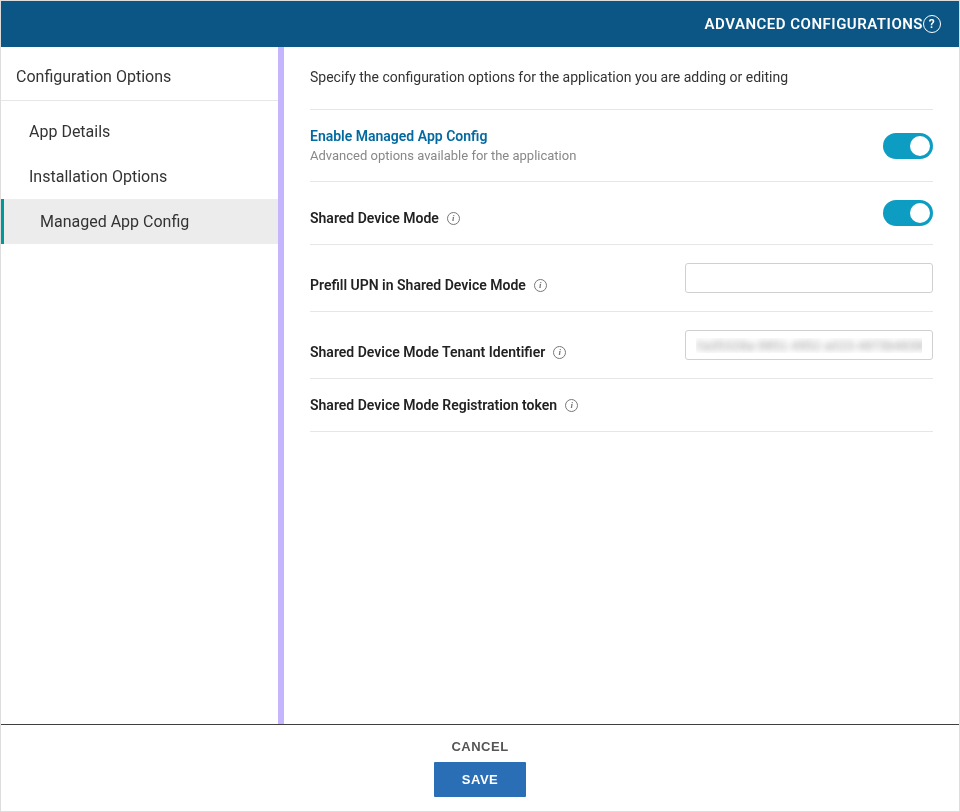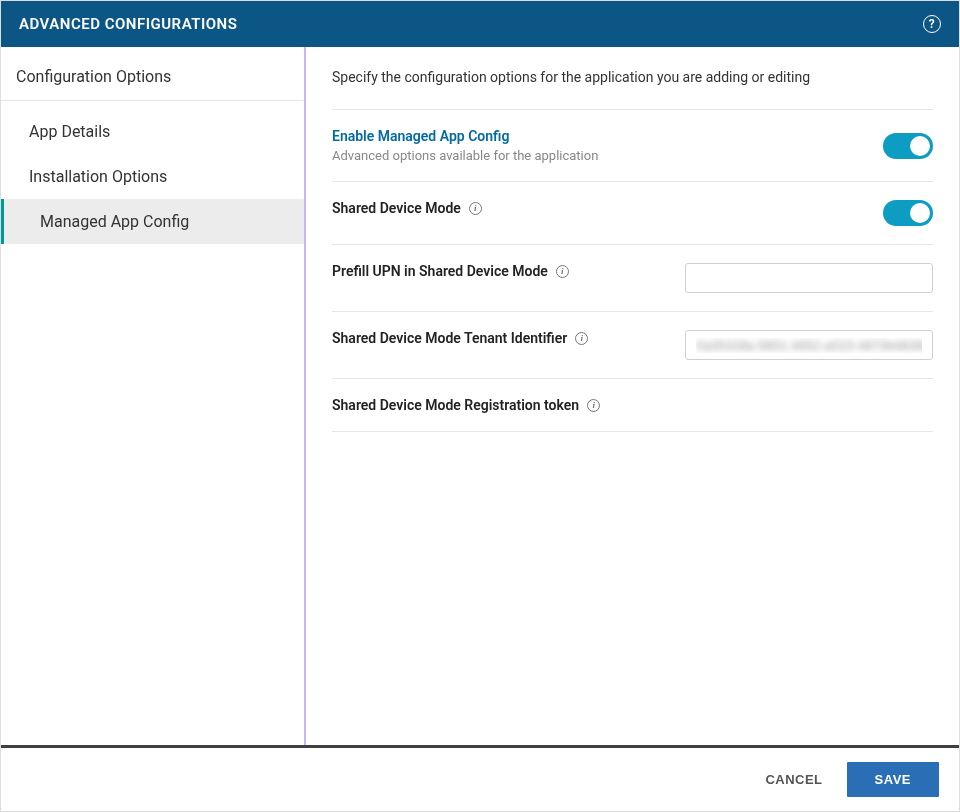--- a/index.html
+++ b/index.html
@@ -18,41 +18,41 @@
     }
     .header {
       background-color: #0c5686;
       color: #fff;
       padding: 14px 18px;
       font-size: 15px;
       font-weight: 600;
       letter-spacing: 0.5px;
       display: flex;
       align-items: center;
-      justify-content: space-between;
+      justify-content: flex-end;
     }
     .help-icon {
       width: 18px;
       height: 18px;
       border: 1.5px solid #fff;
       border-radius: 50%;
       display: flex;
       align-items: center;
       justify-content: center;
       font-size: 12px;
       cursor: pointer;
     }
     .body {
       display: flex;
       flex: 1;
       overflow: hidden;
     }
     .sidebar {
-      width: 305px;
-      border-right: 2px solid #c4b5fd;
+      width: 283px;
+      border-right: 6px solid #c4b5fd;
       padding-top: 20px;
     }
     .sidebar-title {
       font-size: 16px;
       color: #333;
       padding: 0 15px 14px 15px;
       border-bottom: 1px solid #e6e6e6;
       margin: 0 0 8px 0;
     }
     .sidebar-item {
@@ -94,21 +94,21 @@
       color: #0369a1;
     }
     .double-row .sub {
       font-size: 13px;
       color: #888;
       margin-top: 4px;
     }
     .single-row {
       display: flex;
       justify-content: space-between;
-      align-items: flex-start;
+      align-items: flex-end;
     }
     .single-row .title {
       font-size: 14px;
       font-weight: 600;
       color: #222;
       display: flex;
       align-items: center;
     }
     .info-icon {
       display: inline-flex;
@@ -149,26 +149,27 @@
       border-radius: 3px;
       padding: 0 10px;
       font-size: 13px;
       color: #555;
     }
     .text-input.blurred {
       color: transparent;
       text-shadow: 0 0 6px rgba(80,80,80,0.6);
     }
     .footer {
-      border-top: 3px solid #404040;
+      border-top: 1px solid #404040;
       padding: 14px 20px;
       display: flex;
       justify-content: flex-end;
       align-items: center;
-      gap: 24px;
+      gap: 8px;
+      flex-direction: column;
     }
     .cancel-btn {
       font-size: 13px;
       font-weight: 600;
       color: #555;
       letter-spacing: 0.5px;
       cursor: pointer;
       background: none;
       border: none;
     }

